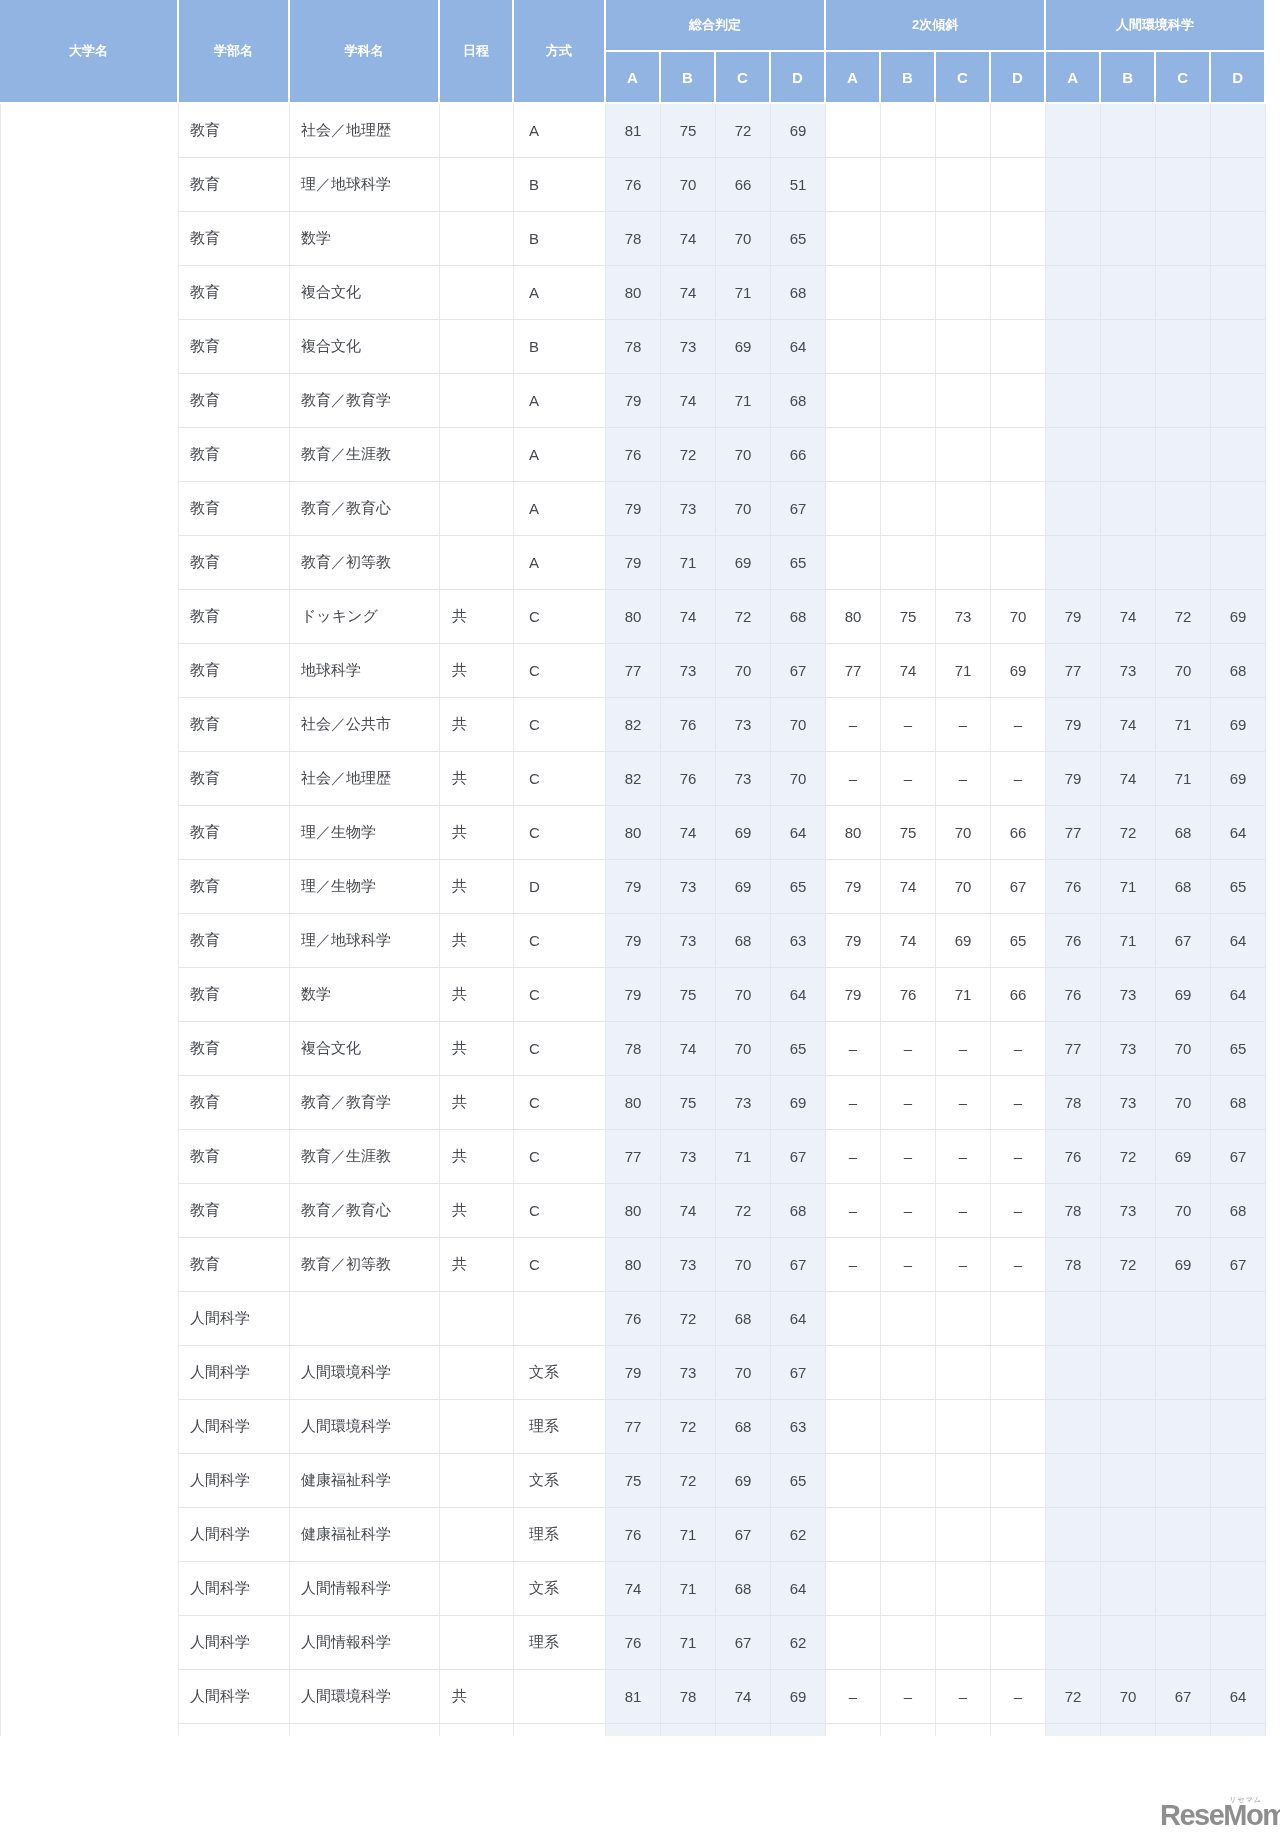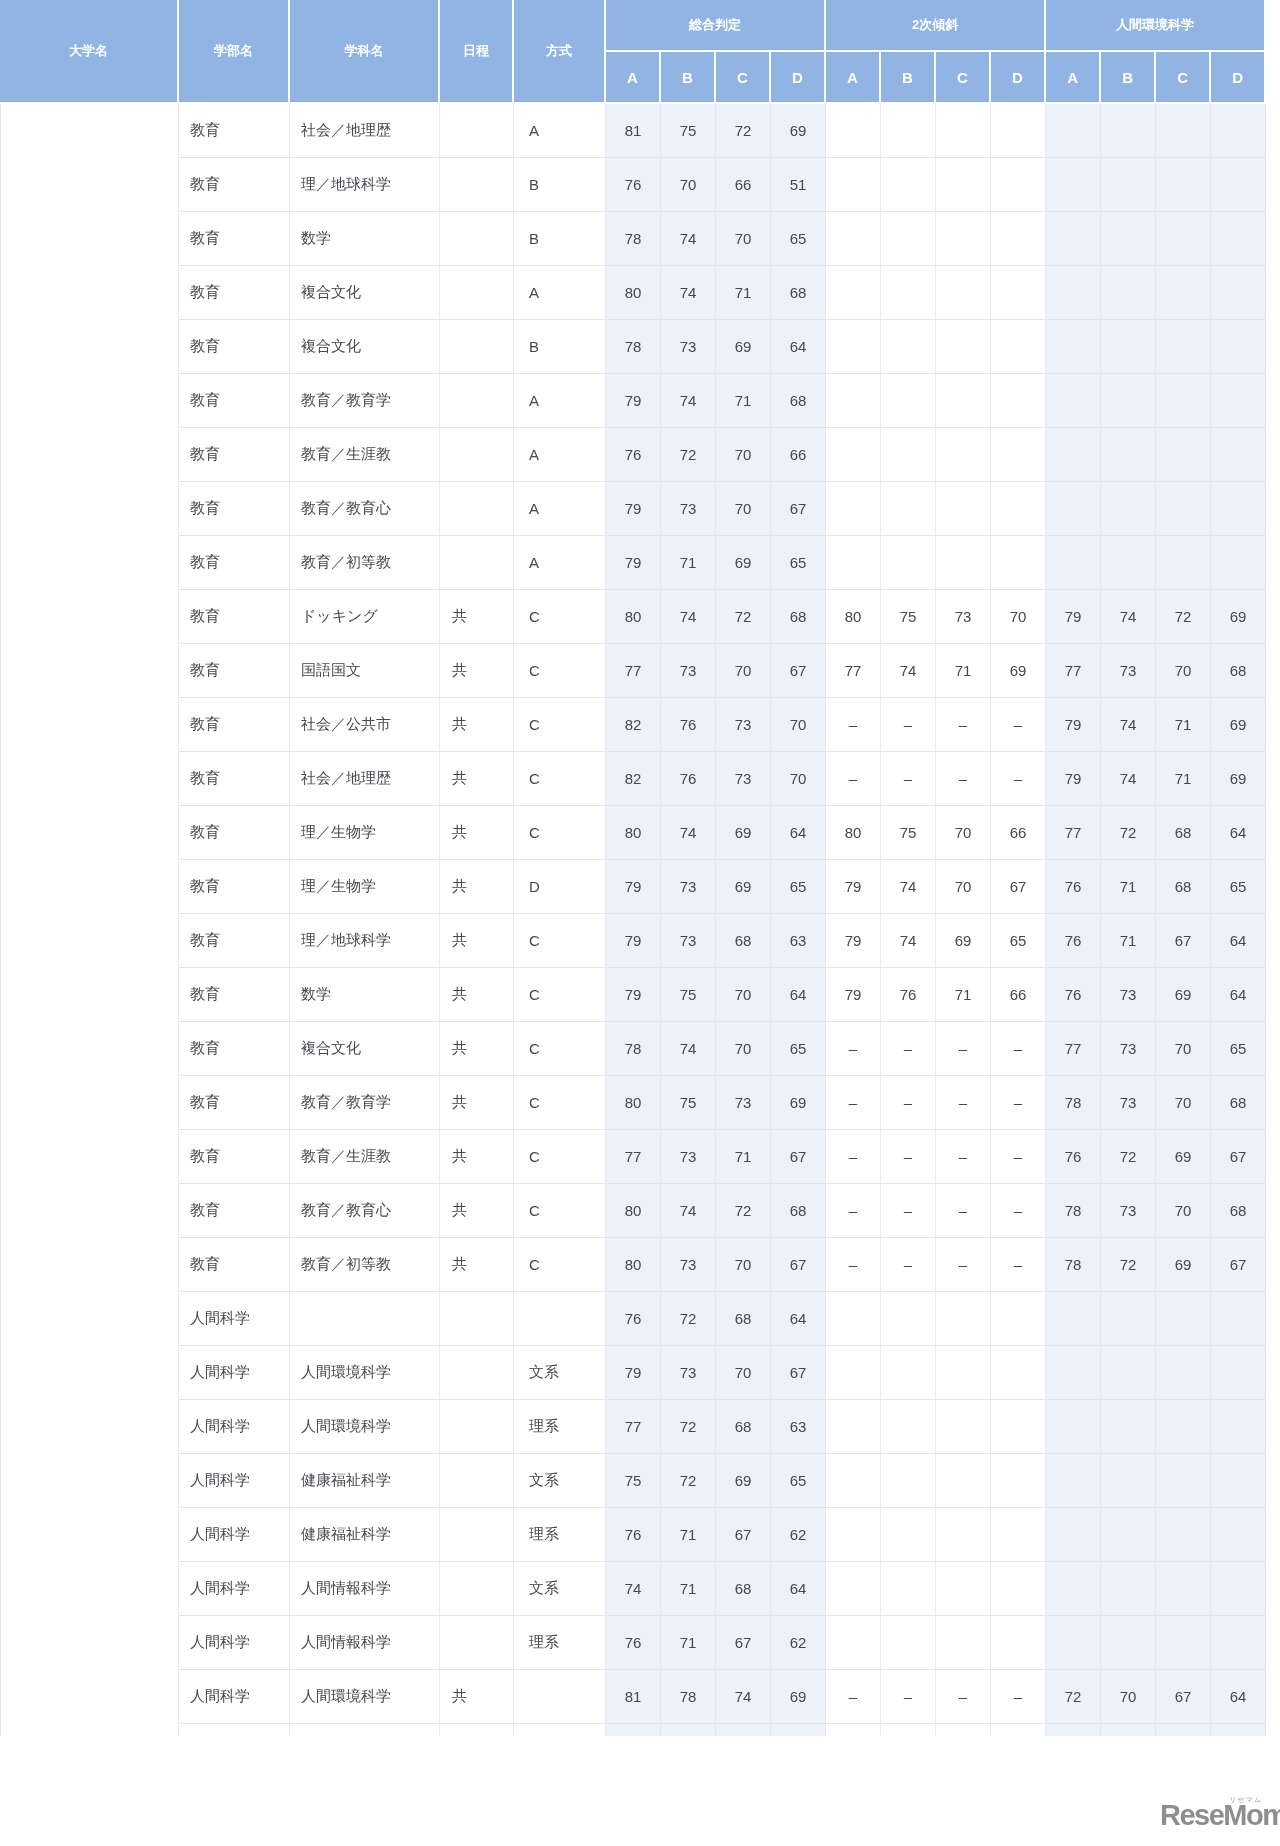--- a/index.html
+++ b/index.html
@@ -282,21 +282,21 @@
         <td class="num plain">73</td>
         <td class="num plain">70</td>
         <td class="num tint">79</td>
         <td class="num tint">74</td>
         <td class="num tint">72</td>
         <td class="num tint">69</td>
       </tr>
       <tr>
         <td class="univ"></td>
         <td class="fac">教育</td>
-        <td class="dept">国語国文</td>
+        <td class="dept">地球科学</td>
         <td class="sched">共</td>
         <td class="meth">C</td>
         <td class="num tint">77</td>
         <td class="num tint">73</td>
         <td class="num tint">70</td>
         <td class="num tint">67</td>
         <td class="num plain">77</td>
         <td class="num plain">74</td>
         <td class="num plain">71</td>
         <td class="num plain">69</td>

